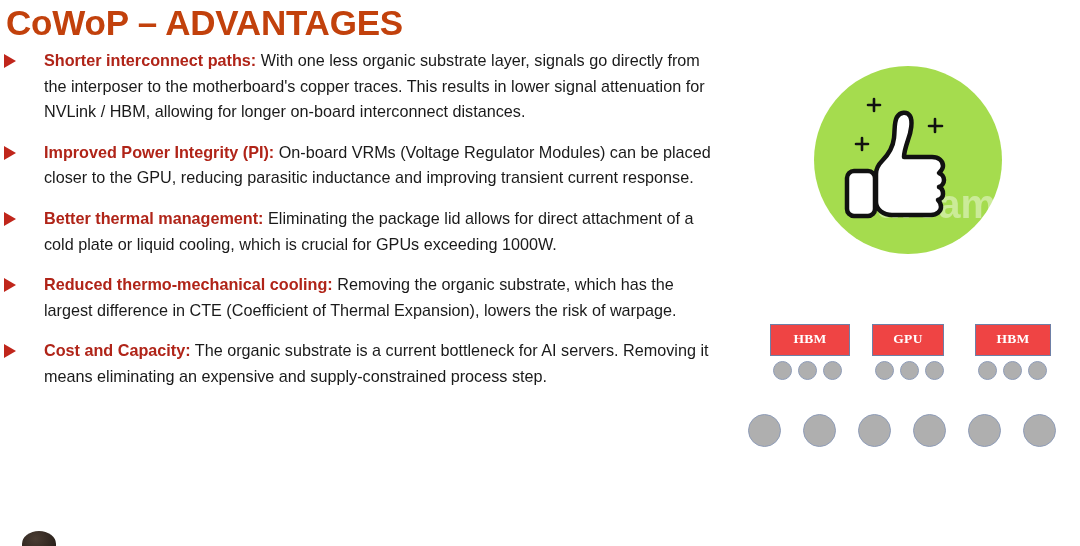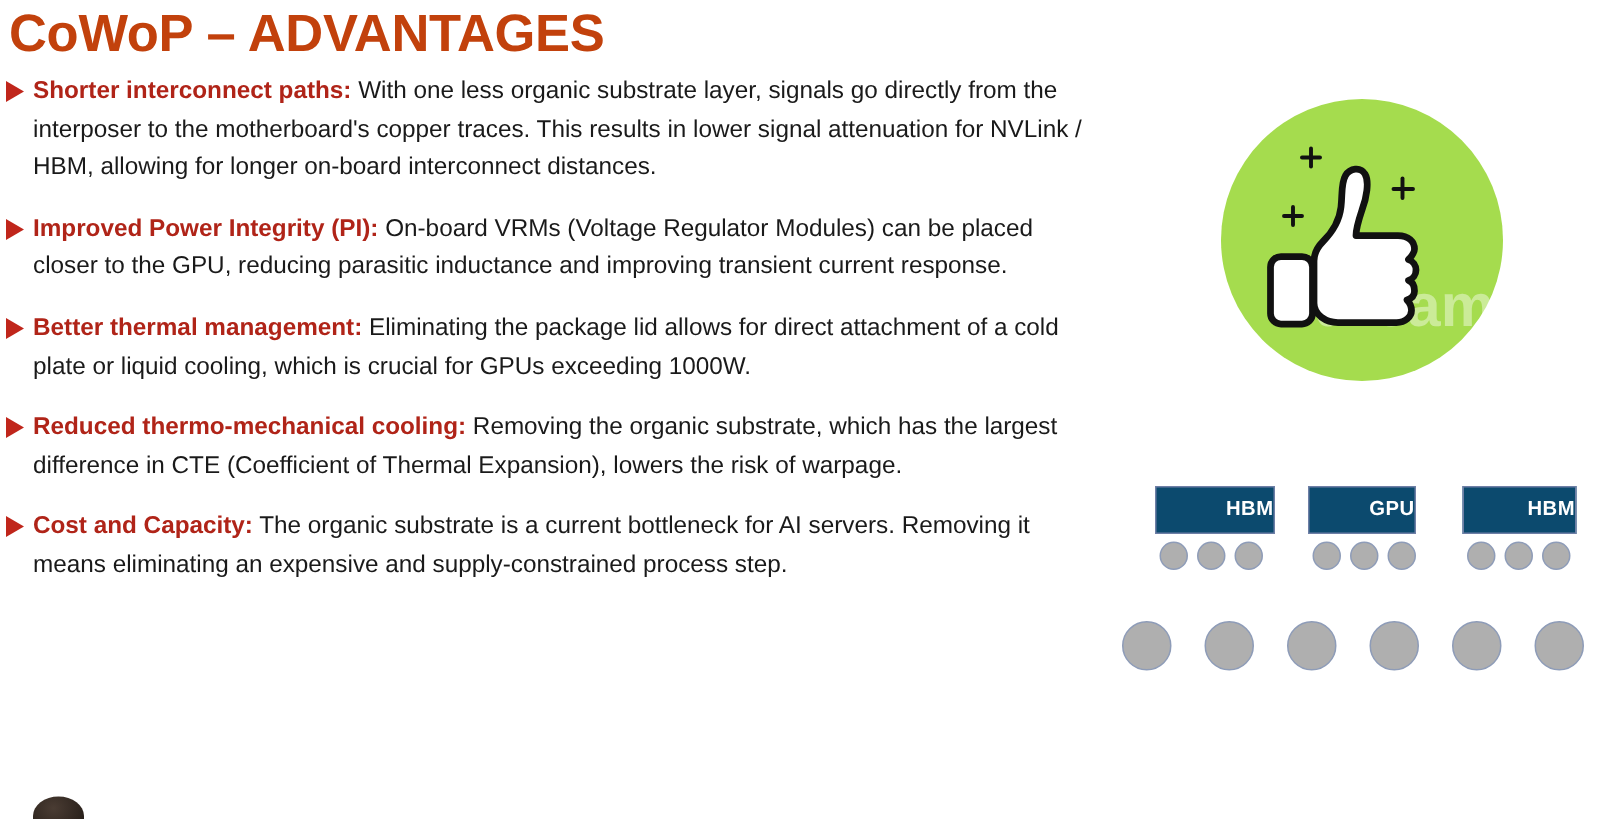--- a/index.html
+++ b/index.html
@@ -40,21 +40,21 @@
 
   
   #bullets {
     position: absolute;
     left: 0px;
     top: 48px;
     width: 722px;
   }
   .bullet {
     position: relative;
-    padding-left: 22px;
+    padding-left: 44px;
     margin-bottom: 15px;
     font-size: 16.2px;
     line-height: 25.6px;
     color: #1a1a1a;
   }
   .bullet-marker {
     position: absolute;
     left: 4px;
     top: 6px;
     width: 0;
@@ -105,29 +105,30 @@
   
   #stack {
     position: absolute;
     left: 724px;
     top: 324px;
     width: 352px;
     height: 172px;
   }
   .chip {
     position: absolute;
-    background: #0c4a6e;
+    background: #ef4444;
     border: 1px solid #6E7FA6;
     color: #ffffff;
     font-size: 13.5px;
     font-weight: bold;
-    text-align: right;
+    text-align: center;
     line-height: 28px;
     height: 30px;
     letter-spacing: 0.3px;
+    font-family: Liberation Serif, serif;
   }
   .microbump {
     position: absolute;
     width: 17px;
     height: 17px;
     border-radius: 50%;
     background: #AFAFAF;
     border: 1px solid #8E9CB8;
   }
   #interposer {

